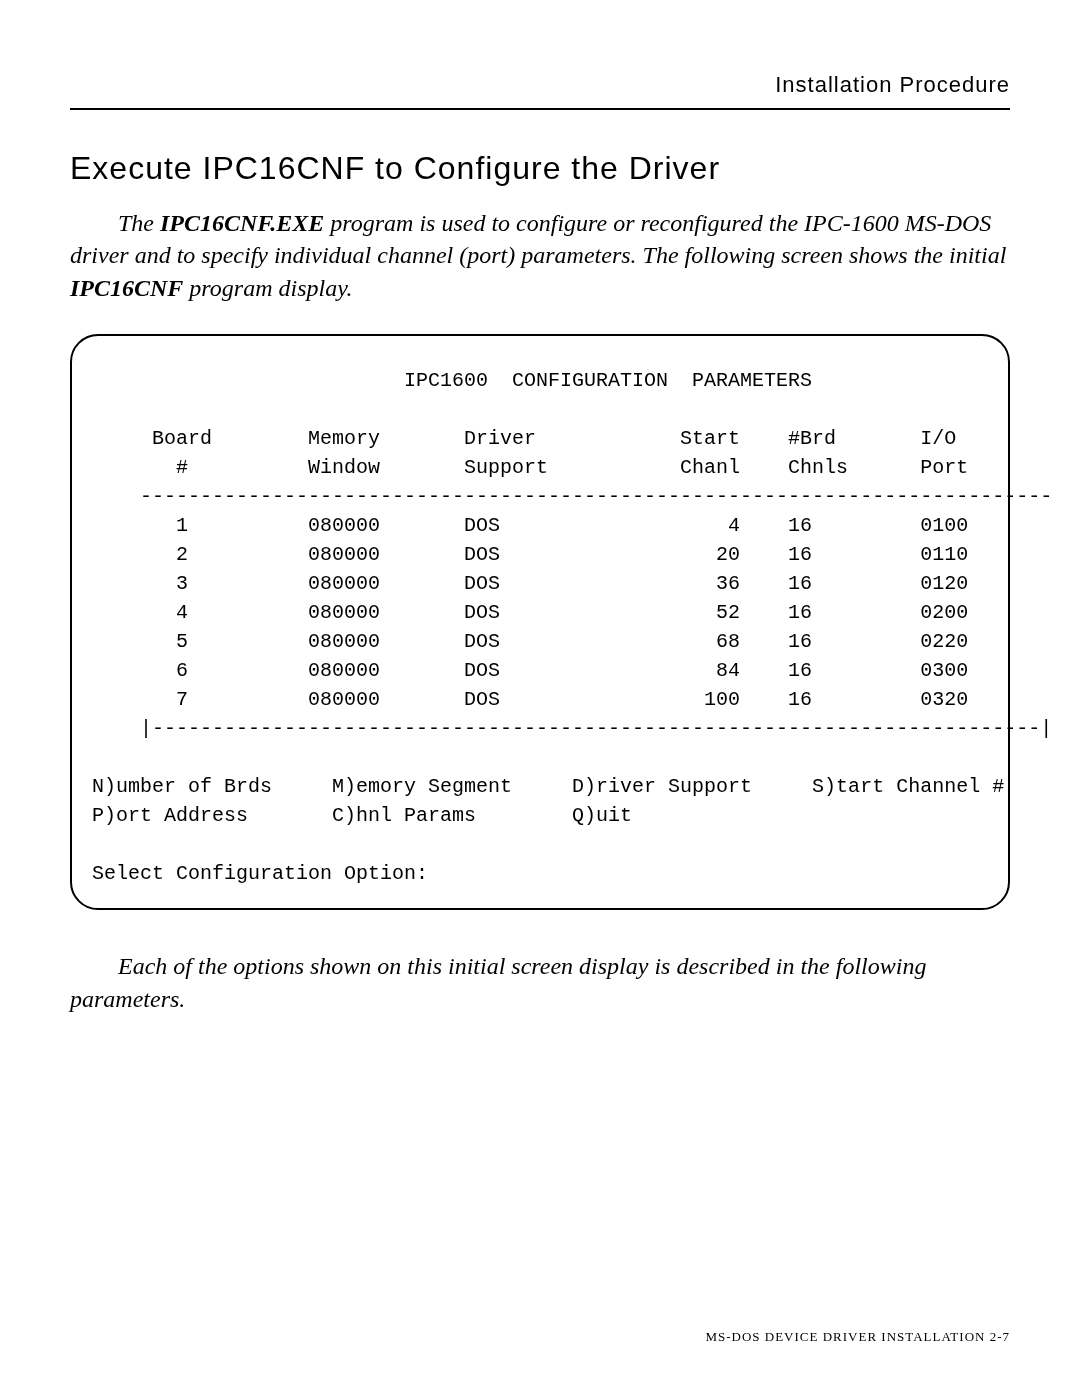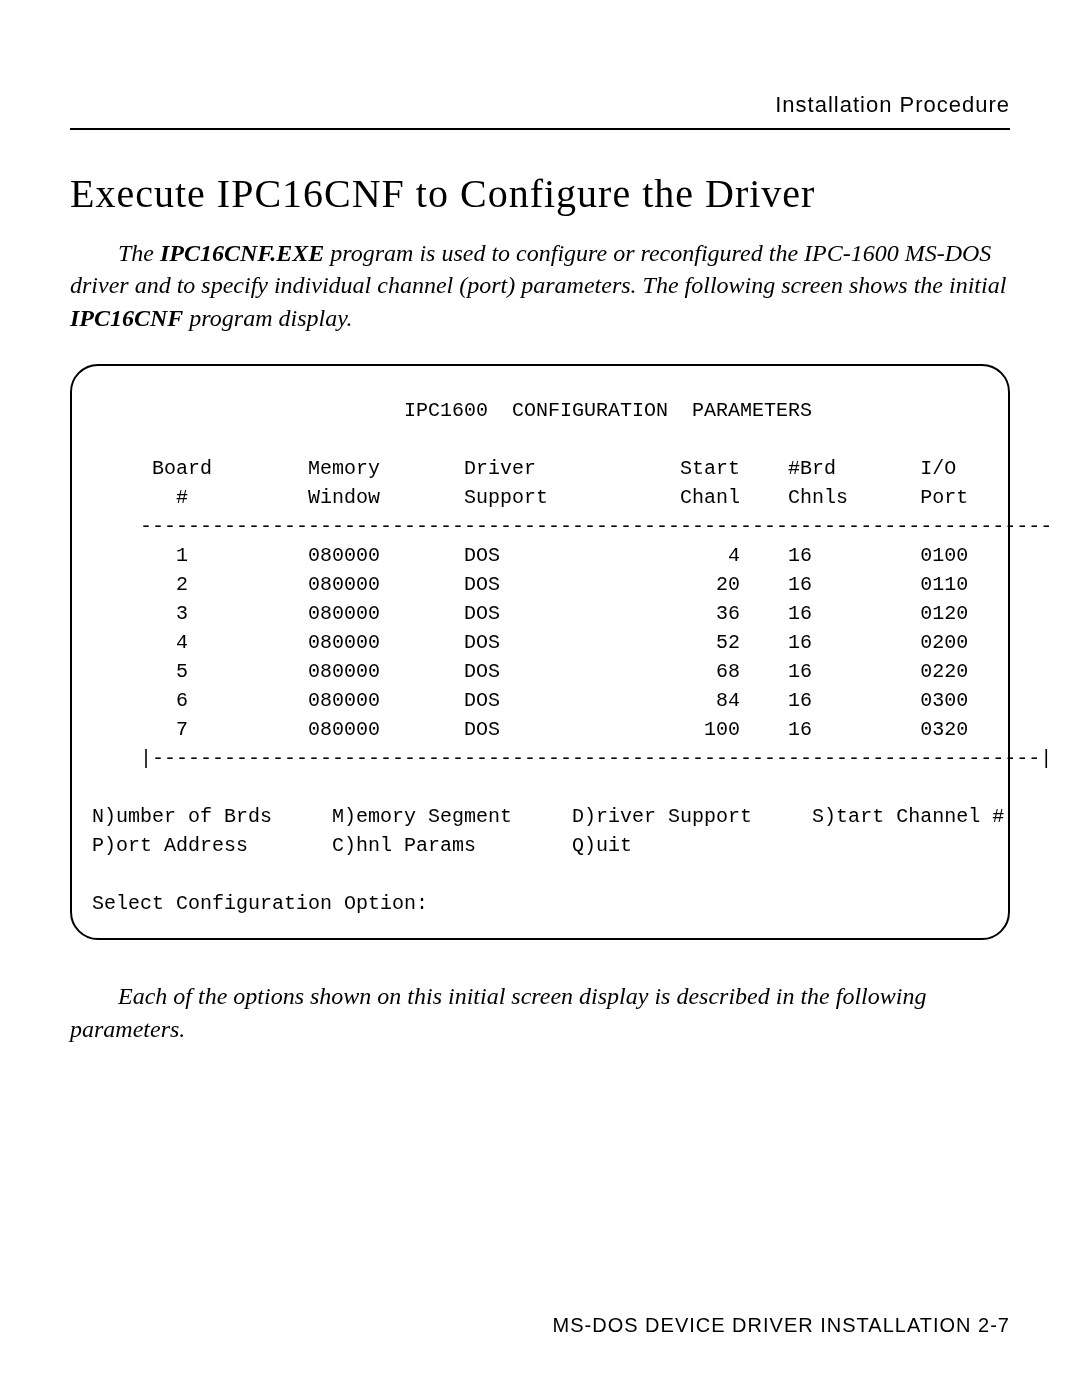--- a/index.html
+++ b/index.html
@@ -4,41 +4,41 @@
 <style>
   html, body {
     margin: 0;
     padding: 0;
     background: #fff;
     font-family: Georgia, "Times New Roman", serif;
     color: #000;
     width: 1080px;
   }
   .page {
-    padding: 92px 70px 30px 70px;
+    padding: 72px 70px 30px 70px;
     box-sizing: border-box;
     width: 1080px;
     min-height: 1387px;
     position: relative;
   }
   .running-head {
     text-align: right;
     font-family: Arial, Helvetica, sans-serif;
     font-size: 22px;
     letter-spacing: 1px;
     padding-bottom: 10px;
   }
   .rule {
     border-top: 2px solid #000;
     margin: 0 0 40px 0;
   }
   h1.section {
-    font-family: Liberation Serif, serif;
+    font-family: Liberation Sans, sans-serif;
     font-weight: normal;
-    font-size: 40px;
+    font-size: 32px;
     letter-spacing: 1px;
     margin: 30px 0 20px 0;
   }
   p.body {
     font-size: 24px;
     line-height: 1.35;
     margin: 0 0 30px 0;
     text-indent: 48px;
     font-style: italic;
   }
@@ -51,24 +51,24 @@
   }
   pre.term {
     font-family: "Courier New", Courier, monospace;
     font-size: 20px;
     line-height: 1.45;
     white-space: pre;
     margin: 0;
   }
   .footer {
     position: absolute;
-    bottom: 50px;
+    bottom: 42px;
     right: 70px;
-    font-family: Liberation Sans, sans-serif;
-    font-size: 20px;
+    font-family: Liberation Serif, serif;
+    font-size: 13px;
     letter-spacing: 1px;
   }
 </style>
 </head>
 <body>
 
 <div class="page">
 
   <div class="running-head">
     <span>Installation Procedure</span>

